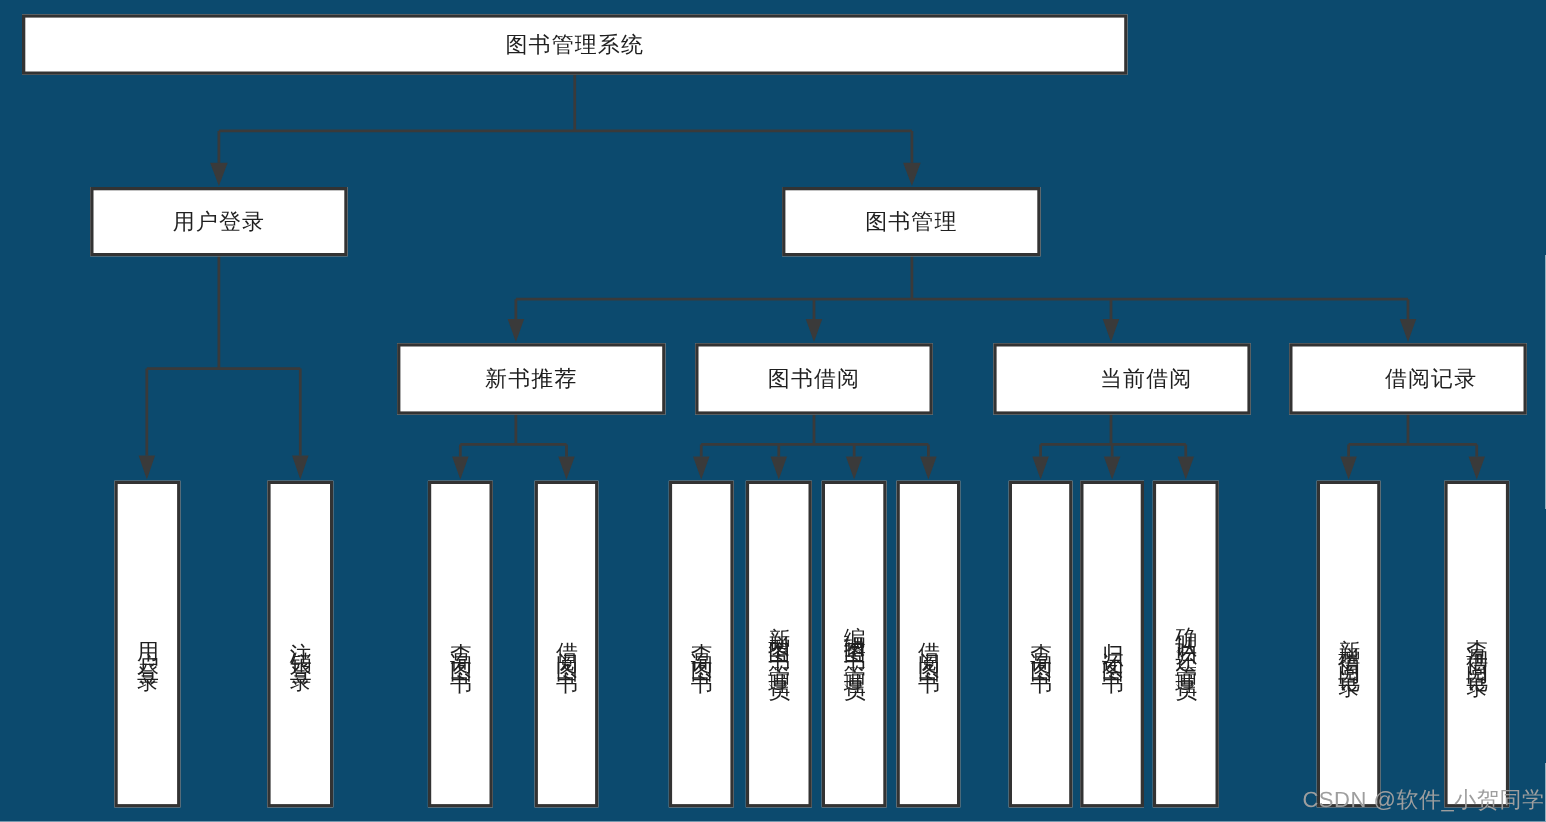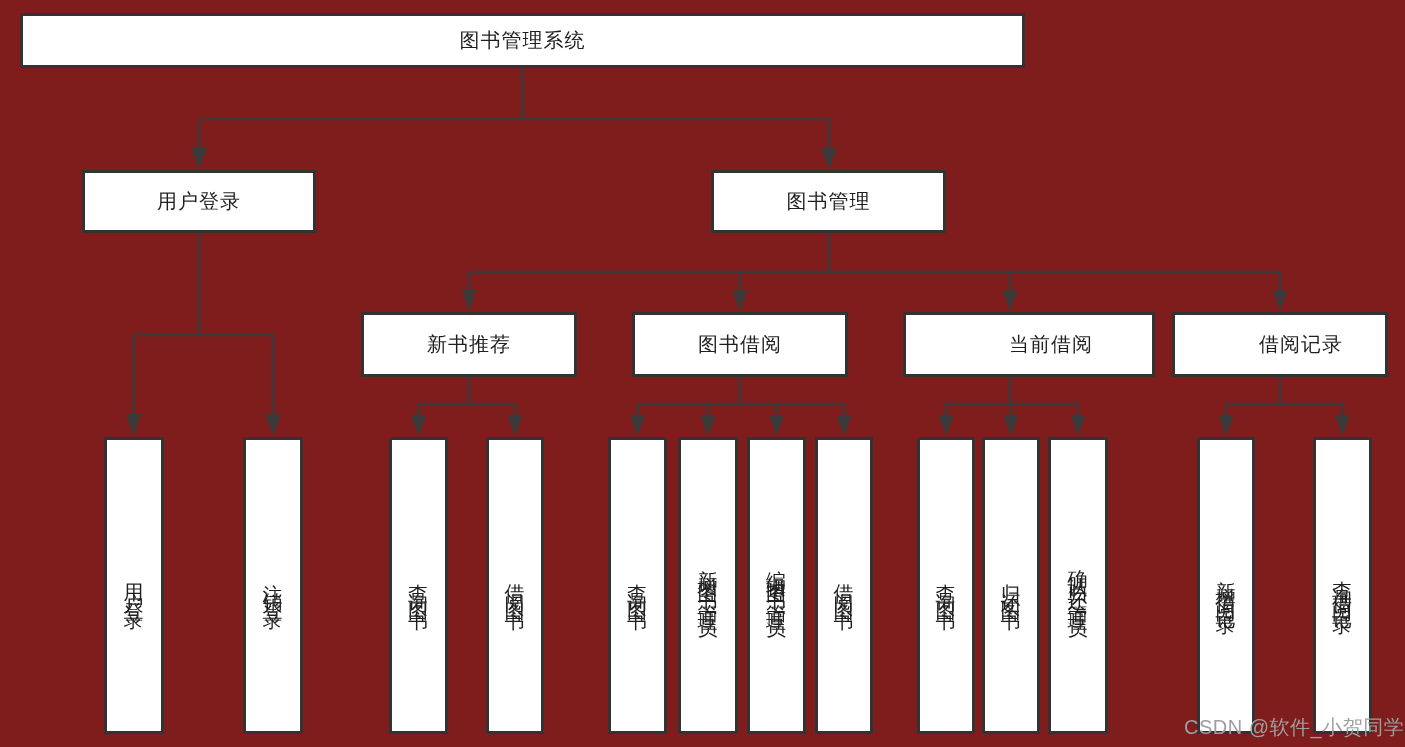--- a/index.html
+++ b/index.html
@@ -1,19 +1,19 @@
 <!DOCTYPE html>
 <html><head>
 <meta charset="utf-8">
 <style>
   html,body{margin:0;padding:0;background:#ffffff;}
   #canvas{
     position:relative;
     width:1405px;height:747px;
-    background:#7f1d1d;
+    background:#0c4a6e;
     font-family:"Liberation Sans","DejaVu Sans",sans-serif;
     color:#1f1f1f;
     overflow:hidden;
   }
   .node{
     position:absolute;
     box-sizing:border-box;
     border:3px solid #333333;
     background:#ffffff;
     display:flex;
@@ -82,23 +82,23 @@
     <path d="M1280,377 V404 M1226,404 H1342.5 M1226,404 V415 M1342.5,404 V415"></path>
     <polygon points="1226,436 1218.5,415 1233.5,415" fill="#3a3a3a" stroke="none"></polygon>
     <polygon points="1342.5,436 1335,415 1350,415" fill="#3a3a3a" stroke="none"></polygon>
   </svg>
 
   <div class="node hnode" style="left:20px;top:13px;width:1005px;height:55px;">图书管理系统</div>
 
   <div class="node hnode" style="left:82px;top:170px;width:234px;height:63px;">用户登录</div>
   <div class="node hnode" style="left:711px;top:170px;width:235px;height:63px;">图书管理</div>
 
-  <div class="node hnode" style="left:361px;top:312px;width:216px;height:65px;">新书推荐</div>
+  <div class="node hnode" style="left:361px;top:312px;width:244px;height:65px;">新书推荐</div>
   <div class="node hnode" style="left:632px;top:312px;width:216px;height:65px;text-align:right;">图书借阅</div>
-  <div class="node hnode" style="left:903px;top:312px;width:252px;height:65px;padding-left:44px;">当前借阅</div>
+  <div class="node hnode" style="left:903px;top:312px;width:234px;height:65px;padding-left:44px;">当前借阅</div>
   <div class="node hnode" style="left:1172px;top:312px;width:216px;height:65px;padding-left:42px;">借阅记录</div>
 
   <div class="node vnode" style="left:104px;top:437px;width:60px;height:297px;">用户登录</div>
   <div class="node vnode" style="left:243px;top:437px;width:60px;height:297px;">注销登录</div>
 
   <div class="node vnode" style="left:389px;top:437px;width:59px;height:297px;">查询图书</div>
   <div class="node vnode" style="left:486px;top:437px;width:58px;height:297px;">借阅图书</div>
 
   <div class="node vnode" style="left:608px;top:437px;width:59px;height:297px;">查询图书</div>
   <div class="node vnode tight" style="left:678px;top:437px;width:60px;height:297px;">新增图书（管理员）</div>

